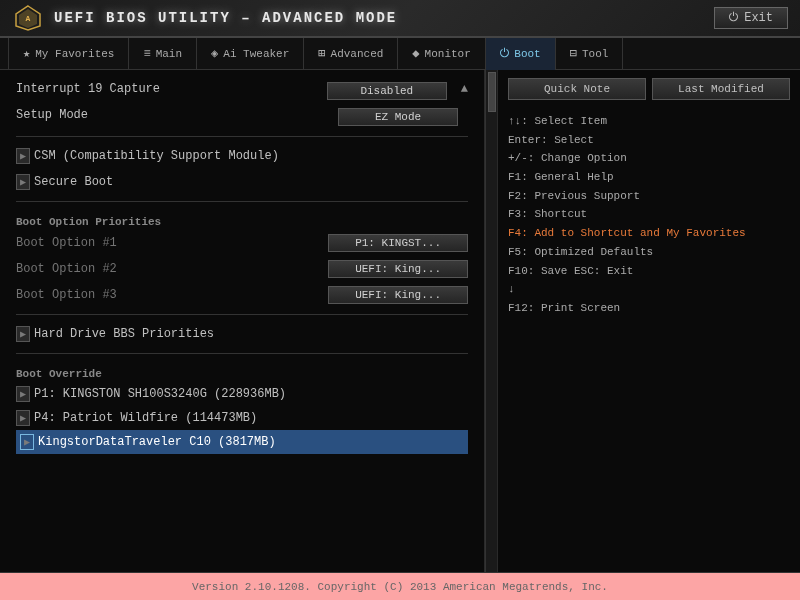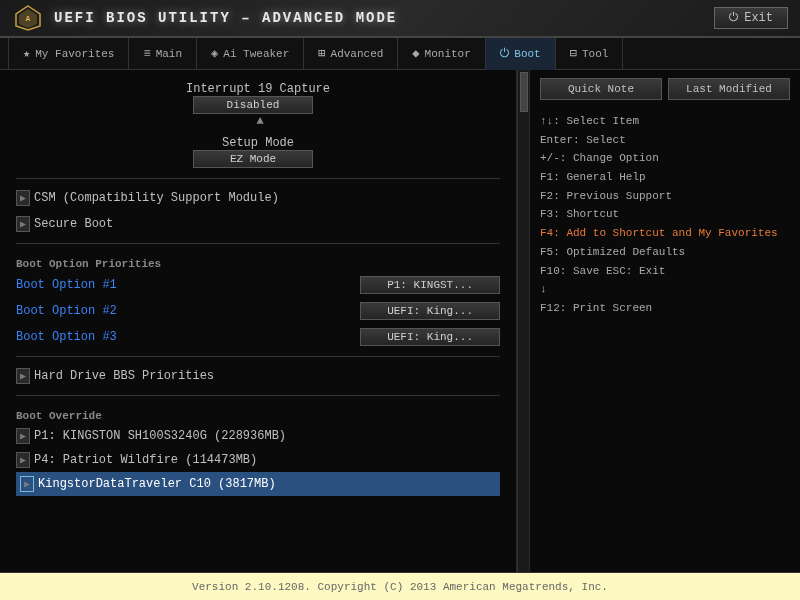--- a/index.html
+++ b/index.html
@@ -94,24 +94,22 @@
     
     .left-panel {
       flex: 1;
       padding: 8px 16px;
       border-right: 1px solid #2a2a2a;
       overflow: hidden;
     }
 
     .setting-row {
       display: flex;
-      align-items: center;
       padding: 4px 0;
       min-height: 24px;
-      flex-direction: column;
     }
     .setting-label {
       flex: 1;
       color: #c0c0c0;
       font-size: 12px;
     }
     .setting-value {
       min-width: 130px;
     }
 
@@ -158,42 +156,42 @@
       font-weight: bold;
     }
 
     .boot-option-row {
       display: flex;
       align-items: center;
       padding: 4px 0;
     }
     .boot-option-label {
       flex: 1;
-      color: #3b82f6;
+      color: #737373;
       font-size: 12px;
     }
 
     .boot-override-item {
       display: flex;
       align-items: center;
       gap: 4px;
       padding: 4px 0;
       cursor: pointer;
       color: #c0c0c0;
       font-size: 12px;
     }
     .boot-override-item.selected {
       background: #2a5080;
       color: #ffffff;
       padding: 4px 4px;
     }
 
     
     .right-panel {
-      width: 270px;
+      width: 302px;
       padding: 8px 10px;
       display: flex;
       flex-direction: column;
     }
 
     .quick-note-row {
       display: flex;
       gap: 6px;
       margin-bottom: 12px;
     }
@@ -214,21 +212,21 @@
       line-height: 1.7;
       color: #aaa;
     }
     .help-text .highlight {
       color: #e87a3a;
     }
 
     
     .footer {
       height: 28px;
-      background: #fef9c3;
+      background: #fca5a5;
       border-top: 1px solid #333;
       display: flex;
       align-items: center;
       justify-content: center;
       color: #666;
       font-size: 11px;
     }
 
     .scrollbar-indicator {
       width: 12px;

